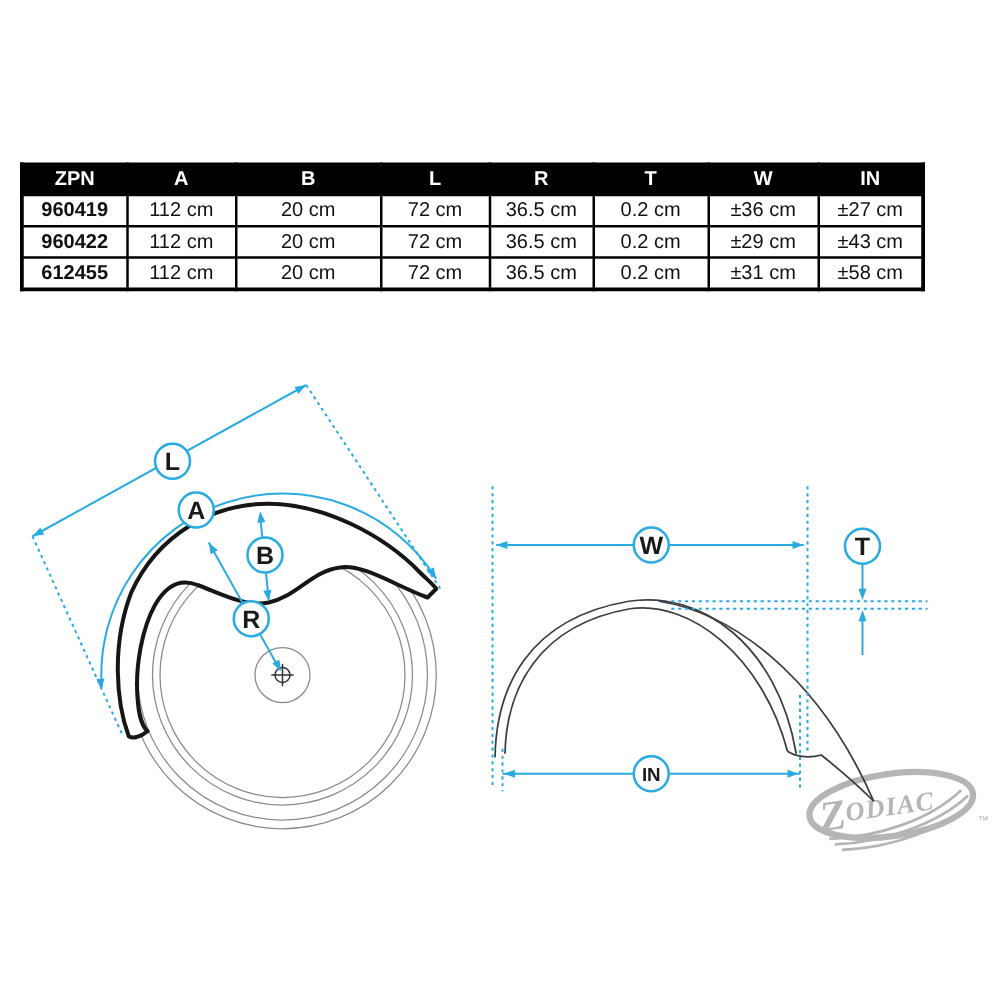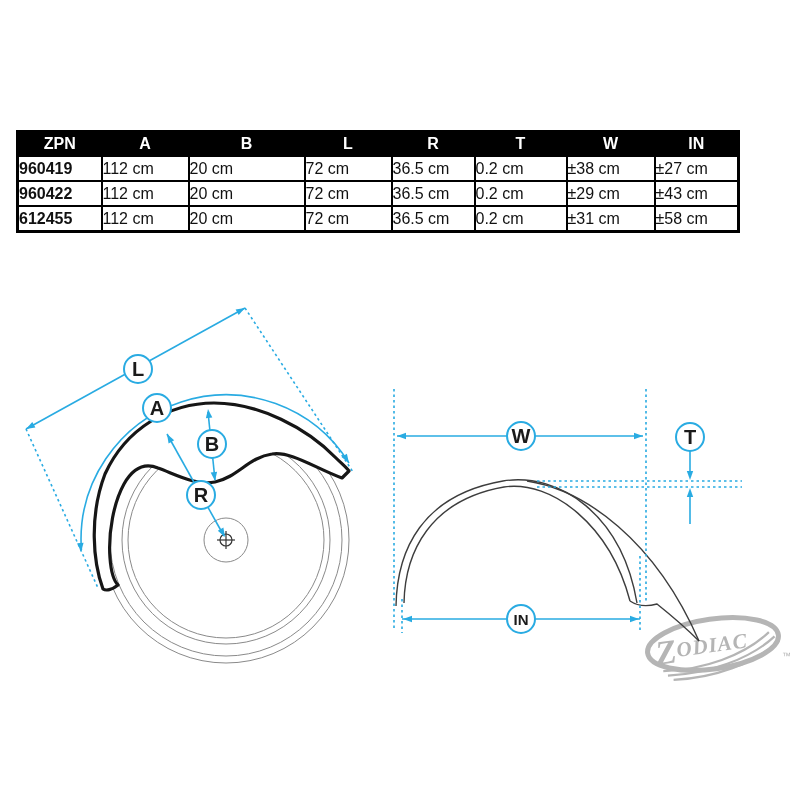--- a/index.html
+++ b/index.html
@@ -5,21 +5,21 @@
   html,body{margin:0;padding:0;background:#fff;}
   .page{position:relative;width:800px;height:800px;background:#ffffff;overflow:hidden;
         font-family:"Liberation Sans",sans-serif;}
   
   table.spec{position:absolute;left:16px;top:130px;width:721px;
              border-collapse:collapse;table-layout:fixed;
              border:3px solid #000;}
   table.spec th{background:#000;color:#fff;font-size:16px;font-weight:bold;
                 height:22px;border:2px solid #000;padding:0;text-align:center;}
   table.spec td{background:#fff;color:#111;font-size:16px;height:23px;
-                border:2px solid #000;padding:0;}
+                border:2px solid #000;padding:0;text-align:center;}
   table.spec td.zpn{font-weight:bold;}
   
   svg.diagram{position:absolute;left:0;top:0;}
   .wheel-line{fill:none;stroke:#8a8a8a;stroke-width:1;}
   .fender{fill:#ffffff;stroke:#161616;stroke-width:3.2;stroke-linejoin:round;}
   .arch{fill:none;stroke:#3d3d3d;stroke-width:1.4;}
   .dim{stroke:#29ABE2;stroke-width:1.6;fill:none;}
   .dim-dot{stroke:#29ABE2;stroke-width:1.6;fill:none;stroke-dasharray:2.5 3;}
   .ah{fill:#29ABE2;stroke:none;}
   .lblc{fill:#ffffff;stroke:#29ABE2;stroke-width:2;}
@@ -59,21 +59,21 @@
       </tr>
     </thead>
     <tbody>
       <tr>
         <td class="zpn">960419</td>
         <td>112 cm</td>
         <td>20 cm</td>
         <td>72 cm</td>
         <td>36.5 cm</td>
         <td>0.2 cm</td>
-        <td>±38 cm</td>
+        <td>±36 cm</td>
         <td>±27 cm</td>
       </tr>
       <tr>
         <td class="zpn">960422</td>
         <td>112 cm</td>
         <td>20 cm</td>
         <td>72 cm</td>
         <td>36.5 cm</td>
         <td>0.2 cm</td>
         <td>±29 cm</td>

